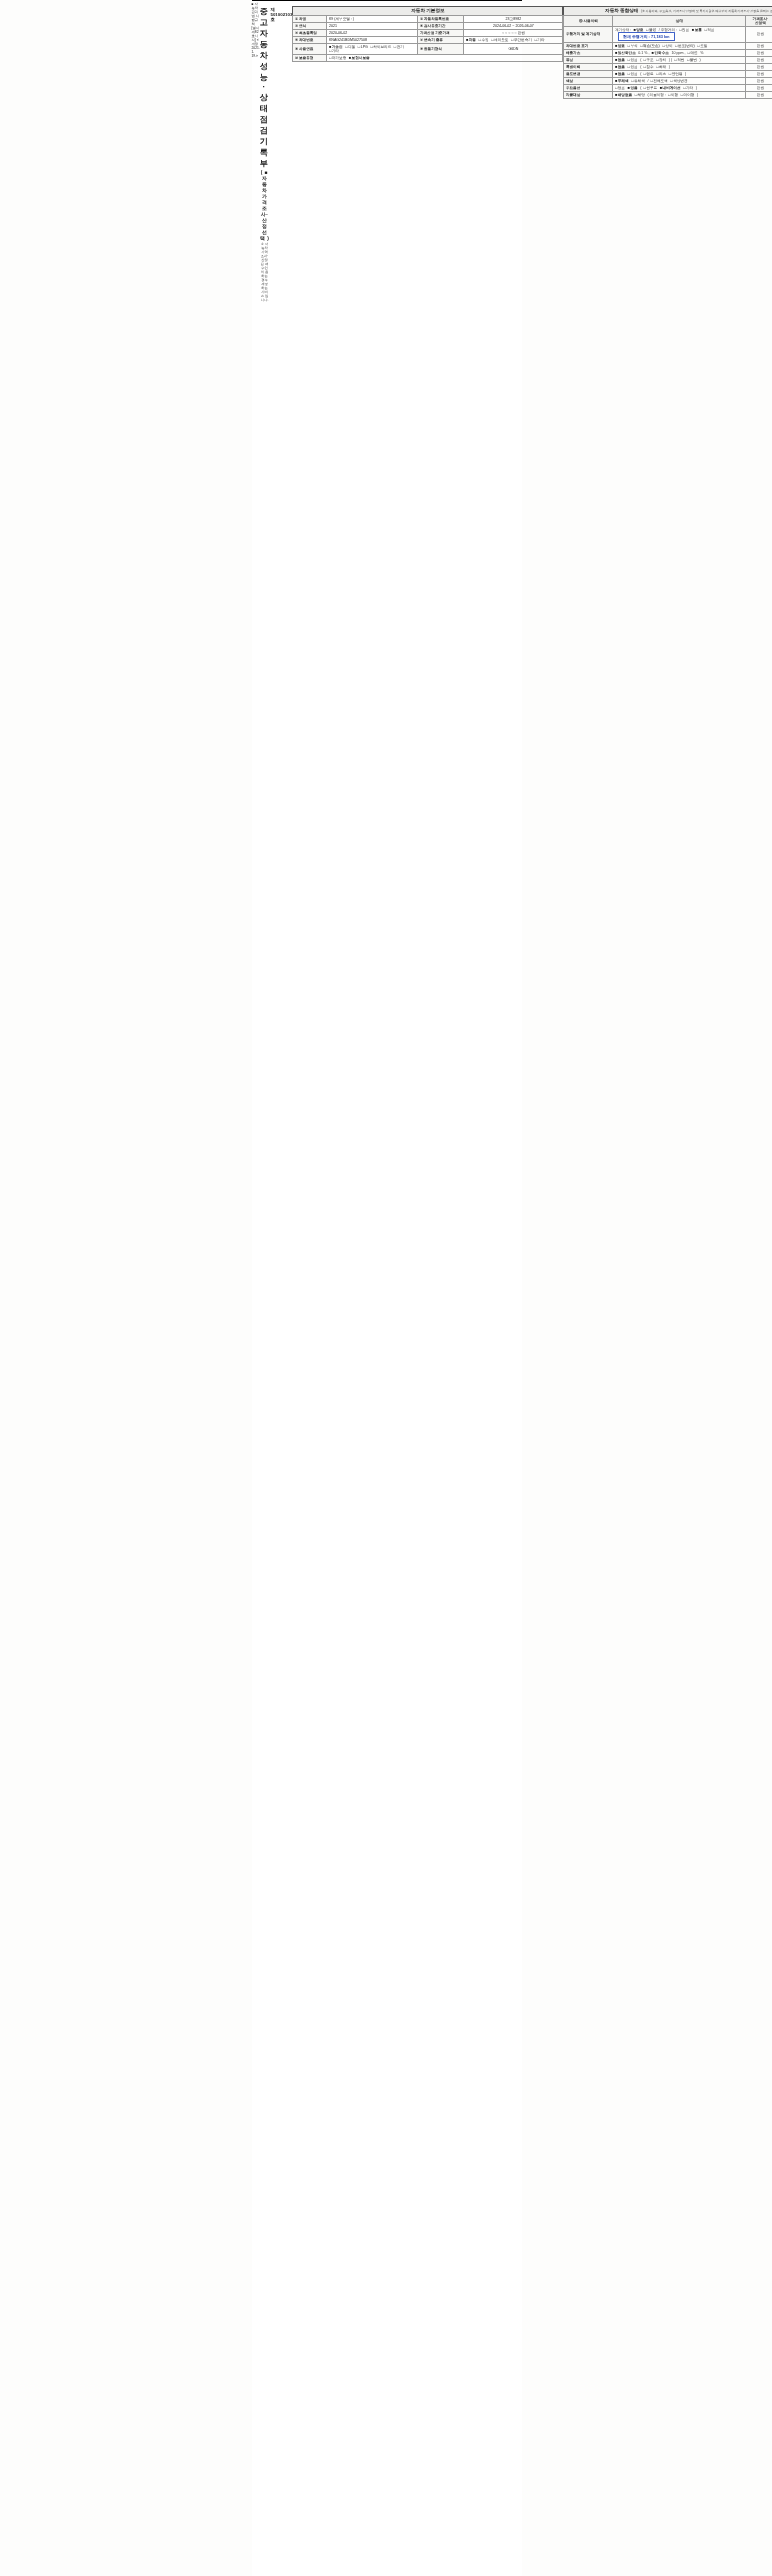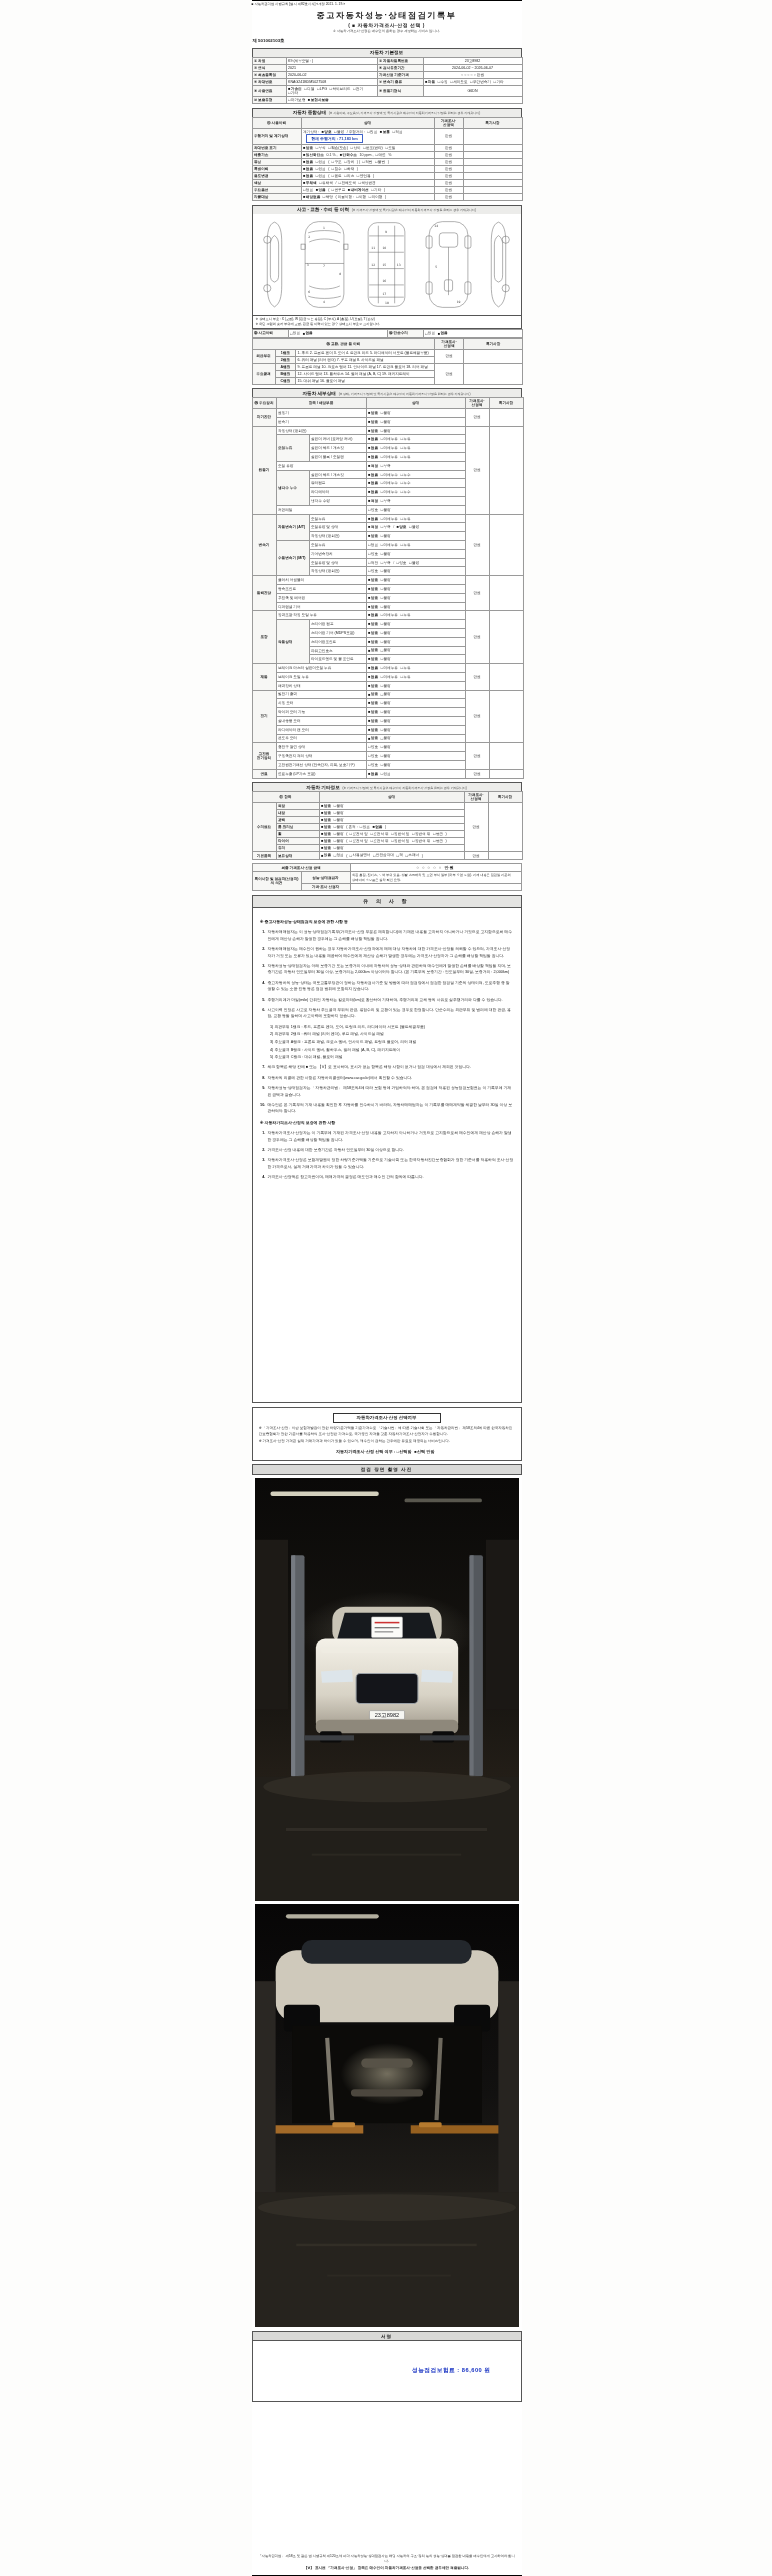--- a/index.html
+++ b/index.html
@@ -4,21 +4,21 @@
 <style>
   * { box-sizing: border-box; margin: 0; padding: 0; }
   html, body { background: #fdfdfc; }
   body {
     width: 773px; height: 2576px; overflow: hidden;
     font-family: "Liberation Sans", "DejaVu Sans", sans-serif;
     color: #1a1a1a;
   }
   .page {
     width: 270px; height: 2576px; margin: 0 auto;
-    display: flex; flex-direction: column;
+    display: flex; flex-direction: row;
     border-top: 1px solid #000; padding-top: 1px;
     background: #fff;
   }
   .form-ref { font-size: 3.3px; color: #222; }
   .doc-head { text-align: center; margin-top: 3.6px; }
   .doc-title { font-size: 8.2px; font-weight: bold; letter-spacing: 1.5px; }
   .doc-sub { font-size: 4.9px; font-weight: bold; margin-top: 1.5px; letter-spacing: 0.5px; }
   .doc-sub-note { font-size: 3.3px; color: #333; margin-top: 1px; }
   .doc-no { font-size: 4.4px; font-weight: bold; text-align: left; margin: 5.2px 0 1px 1px; }
 

